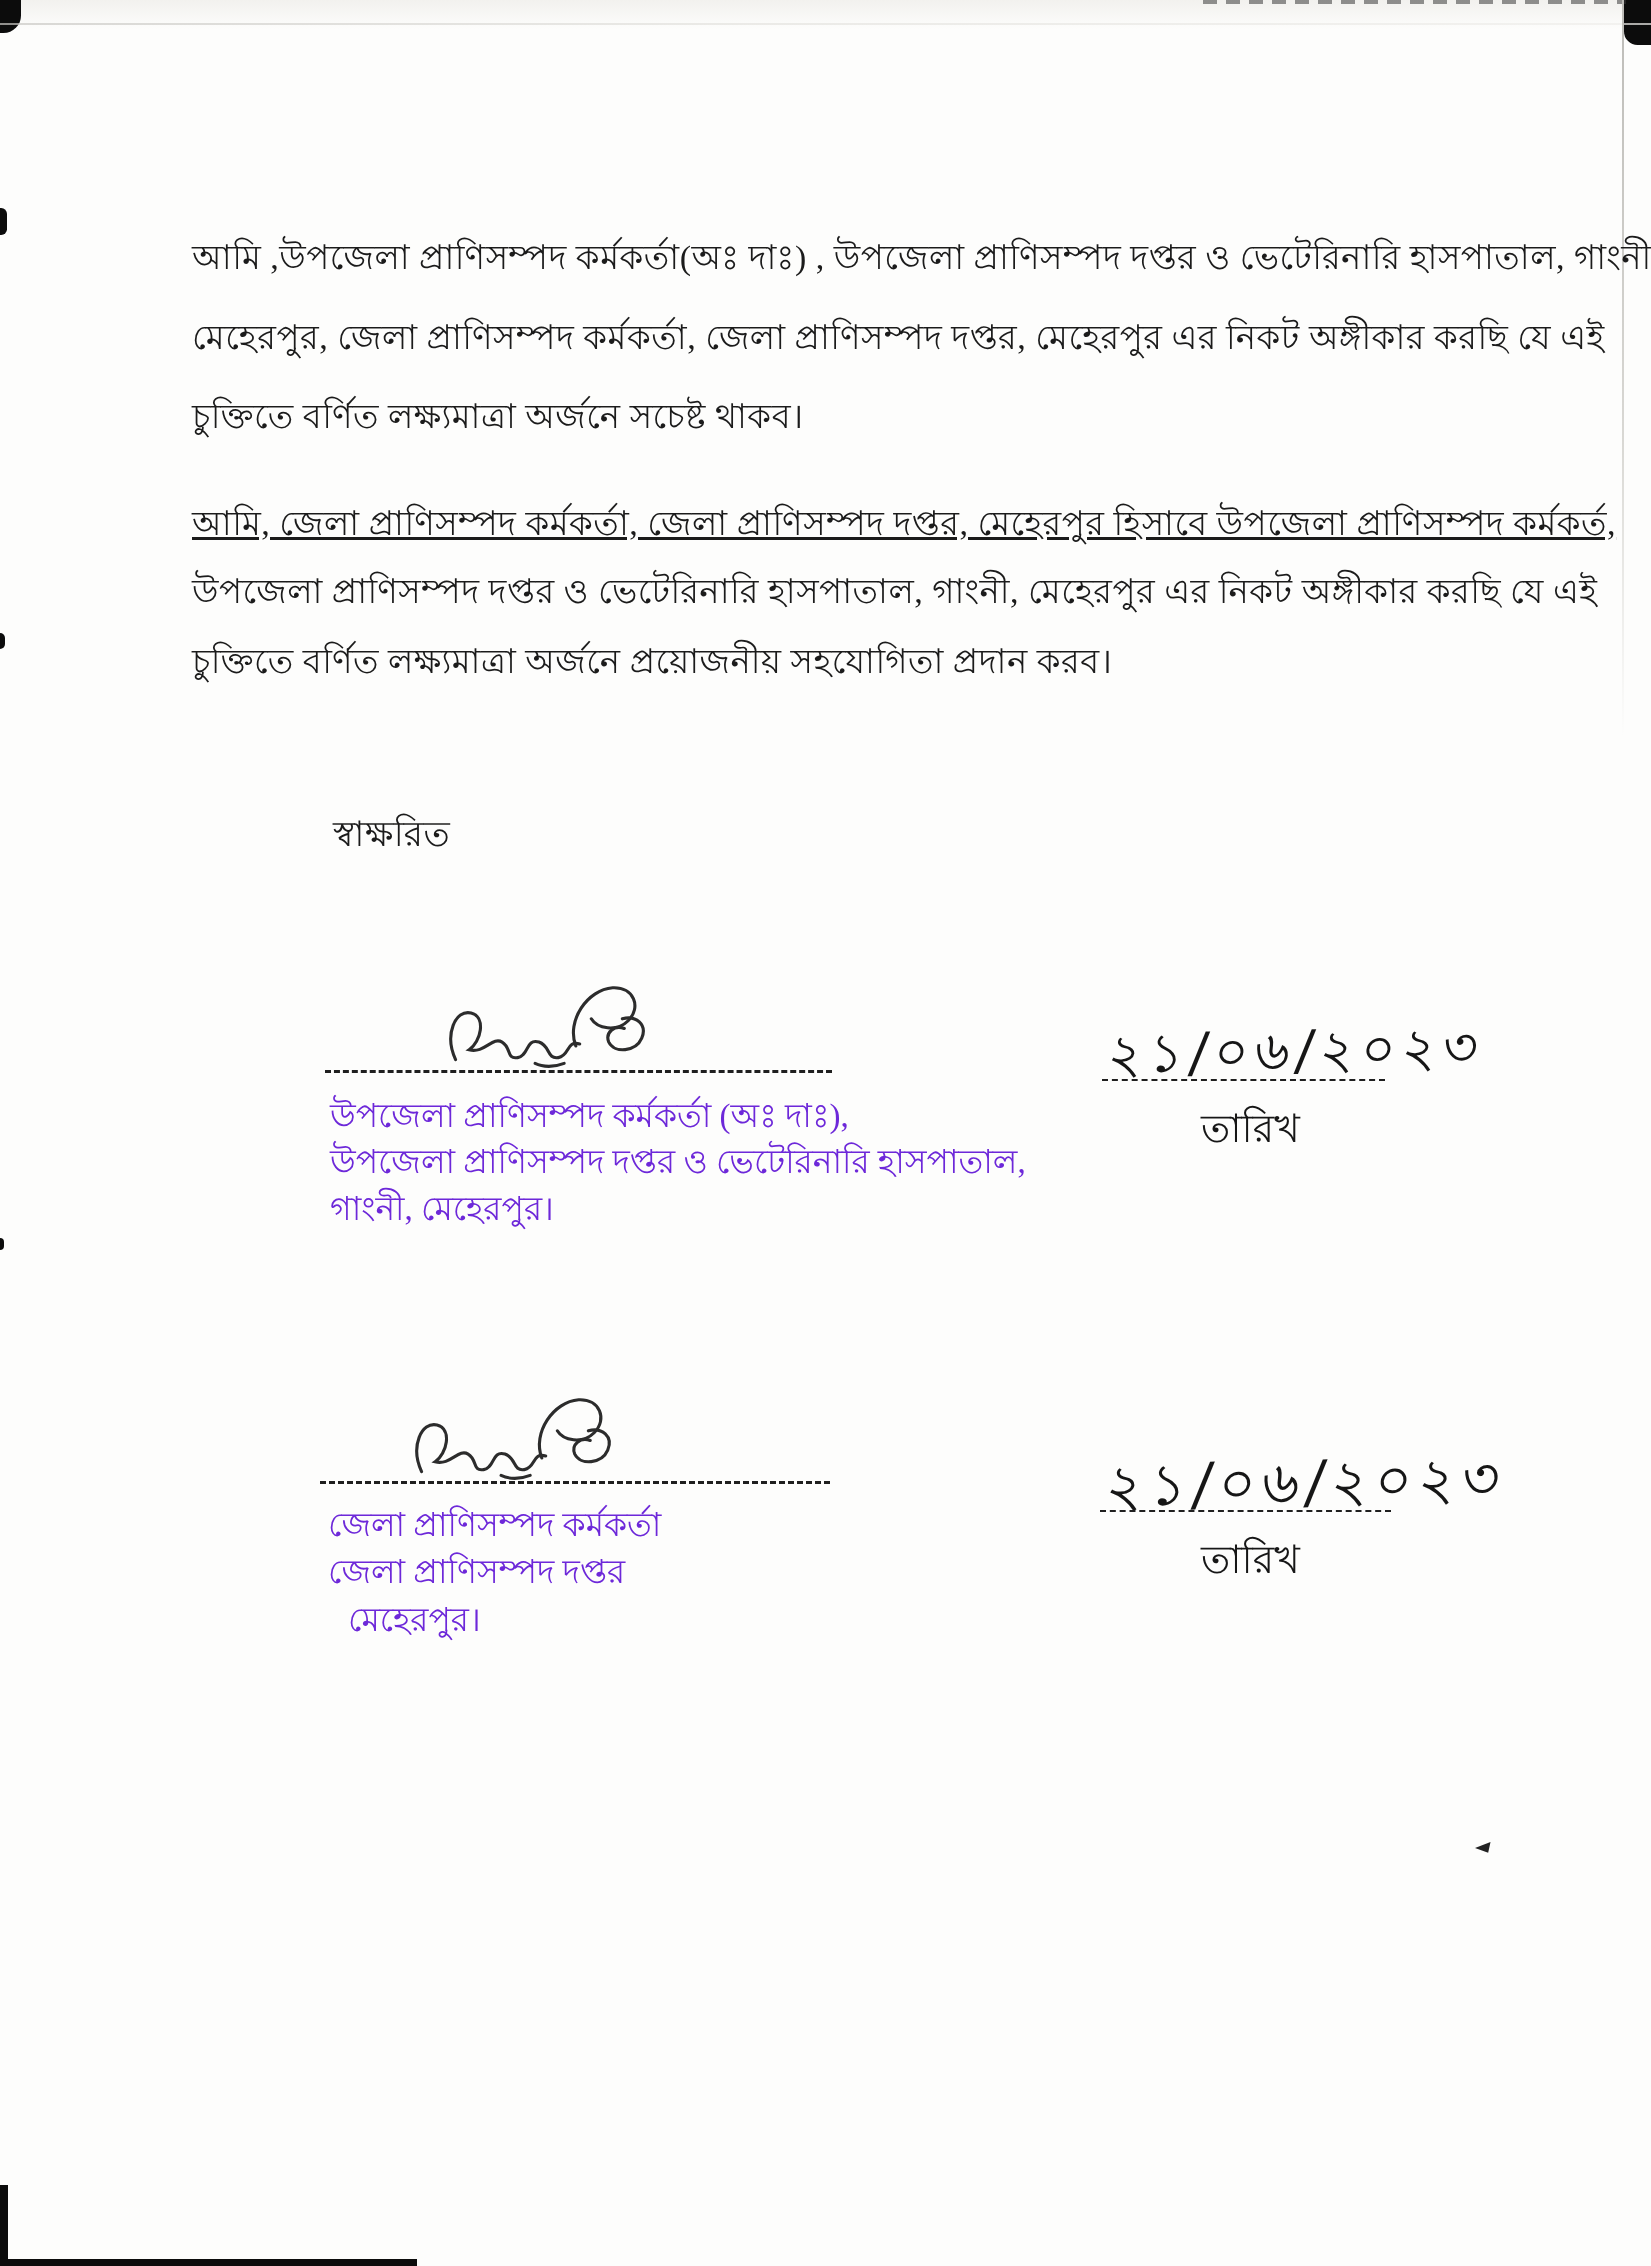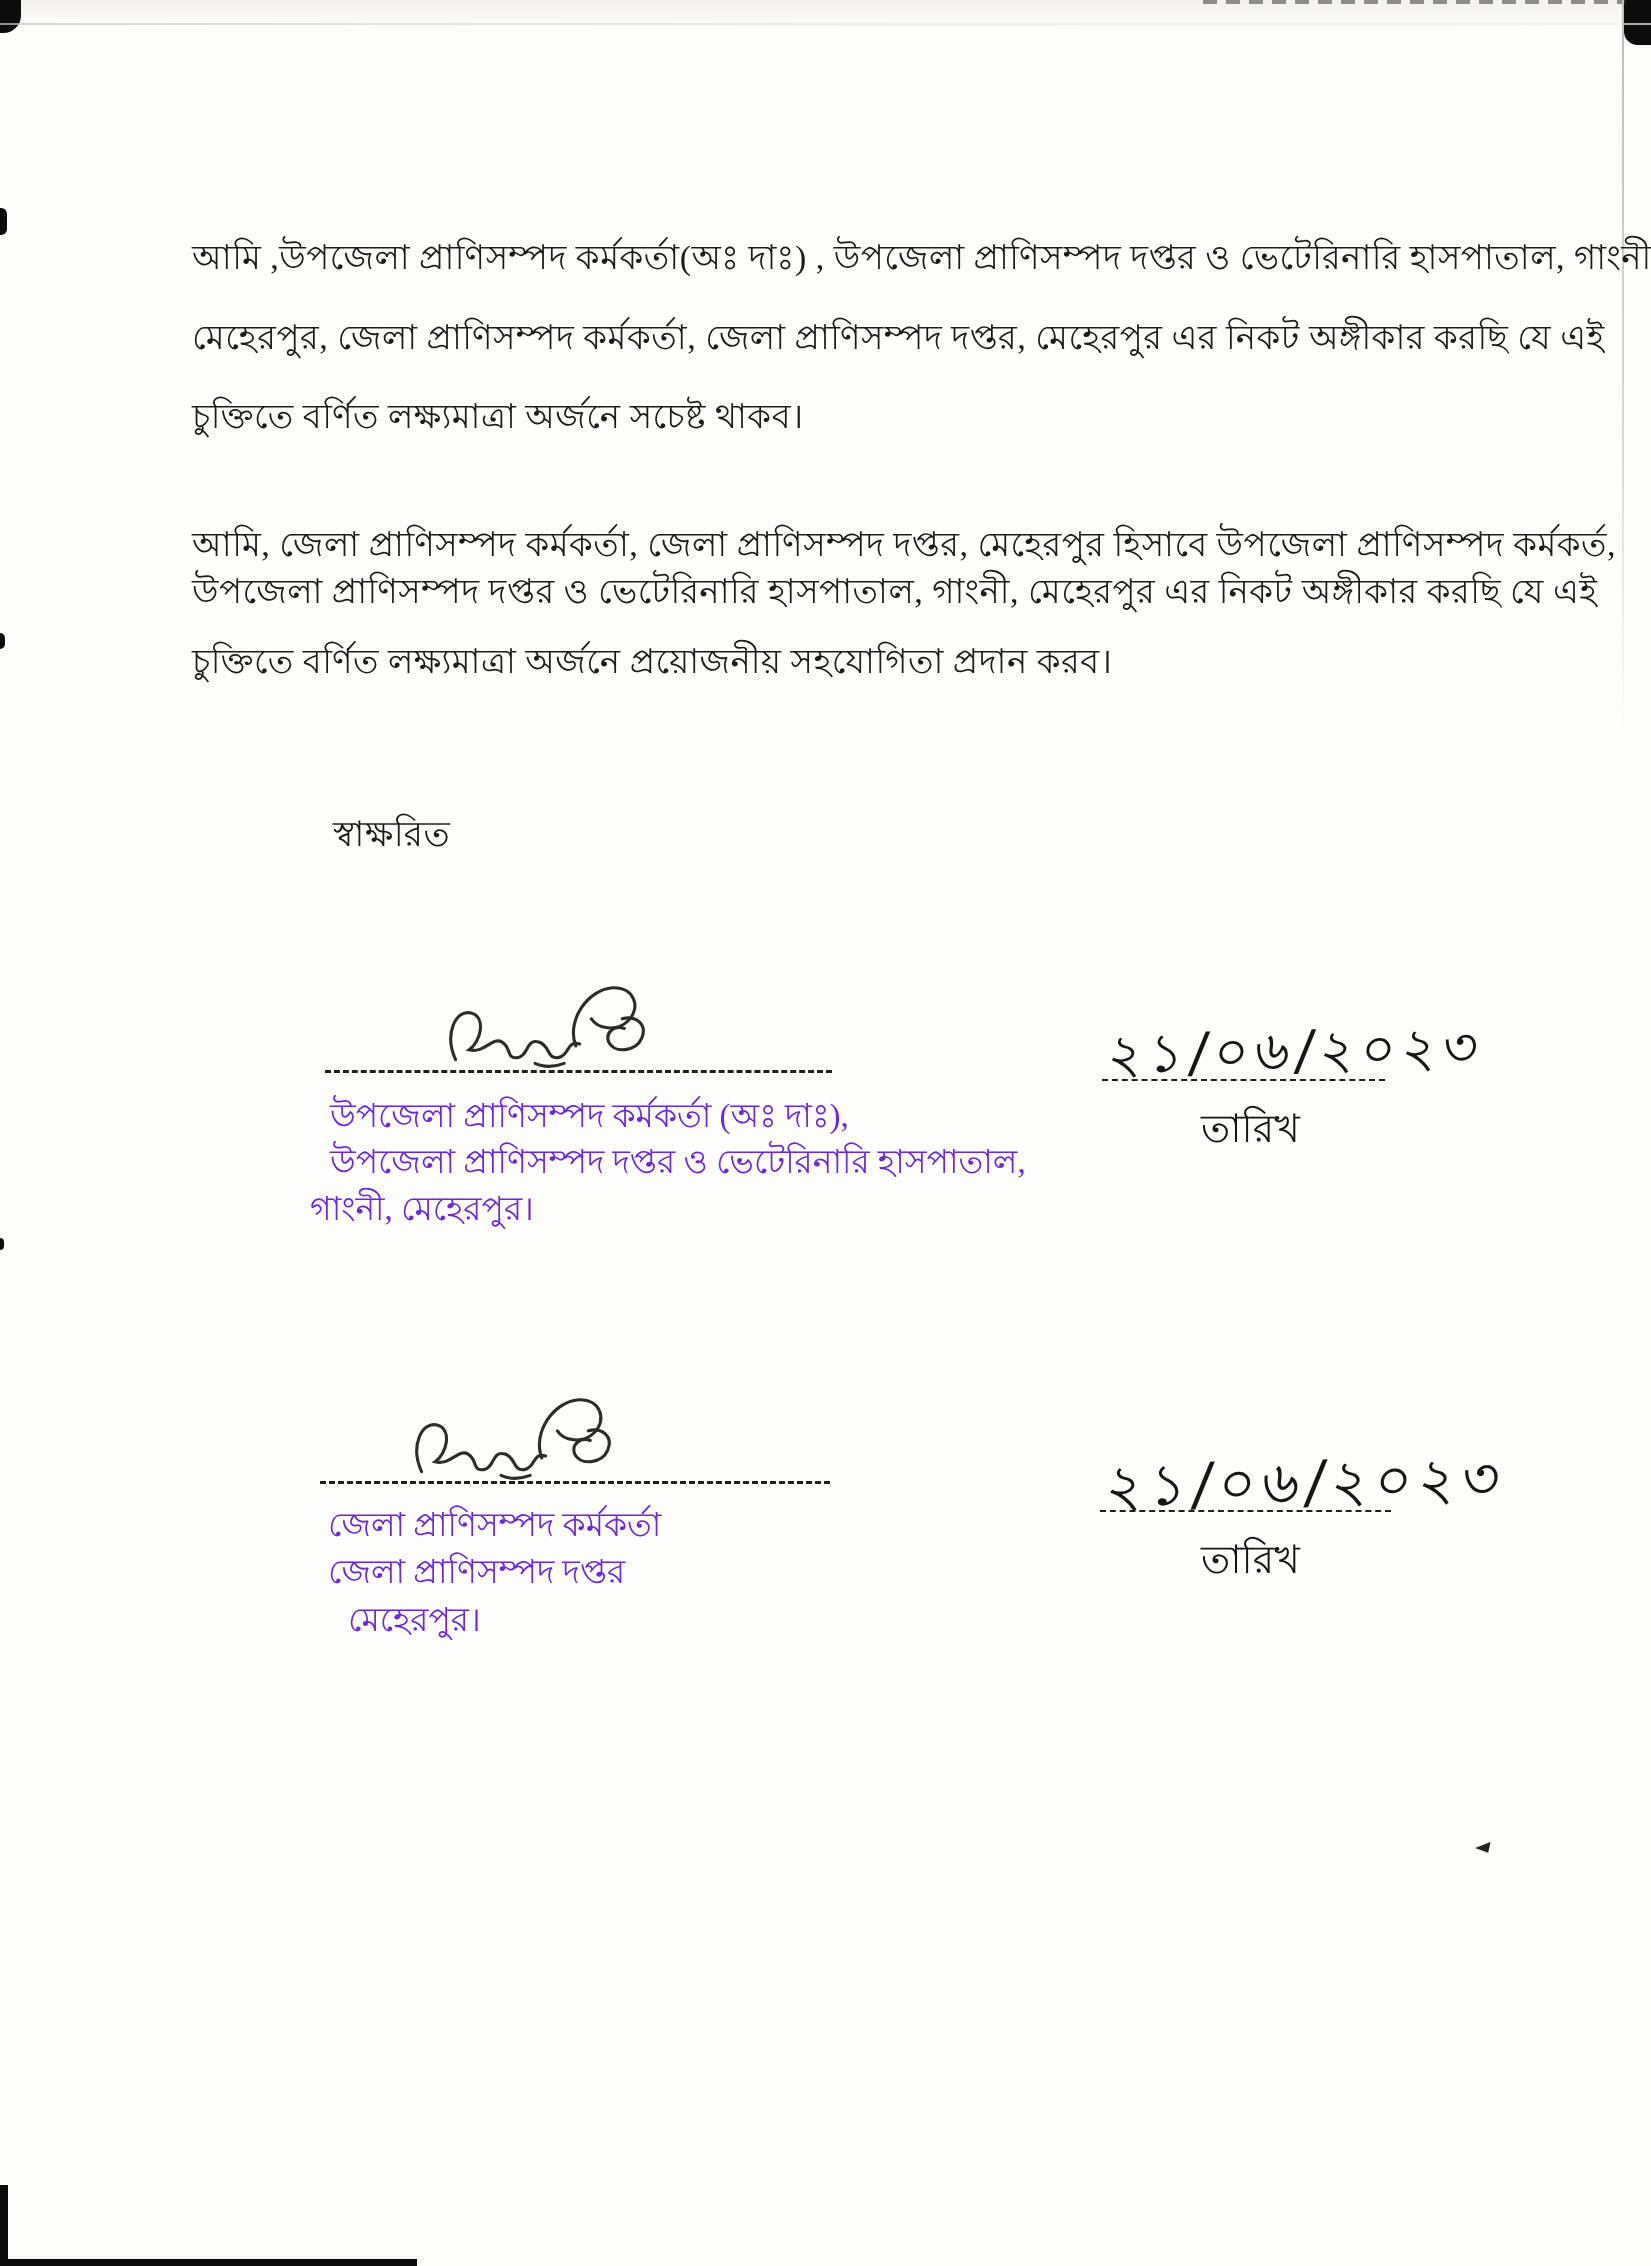--- a/index.html
+++ b/index.html
@@ -94,40 +94,40 @@
 <div class="art" style="left:0; top:2259px; width:417px; height:7.8px;"></div>
 <div class="art" style="left:1475px; top:1842px; width:15.5px; height:10.7px; clip-path:polygon(0 55%, 100% 0, 85% 100%); background:#222;"></div>
 
 <div>
   <div class="bline" style="left:192px; top:231px;">আমি ,উপজেলা প্রাণিসম্পদ কর্মকর্তা(অঃ দাঃ) , উপজেলা প্রাণিসম্পদ দপ্তর ও ভেটেরিনারি হাসপাতাল, গাংনী,</div>
   <div class="bline" style="left:192px; top:311px;">মেহেরপুর, জেলা প্রাণিসম্পদ কর্মকর্তা, জেলা প্রাণিসম্পদ দপ্তর, মেহেরপুর এর নিকট অঙ্গীকার করছি যে এই</div>
   <div class="bline" style="left:192px; top:390px;">চুক্তিতে বর্ণিত লক্ষ্যমাত্রা অর্জনে সচেষ্ট থাকব।</div>
 </div>
 
 <div>
-  <div class="bline" style="left:192px; top:518px;">আমি, জেলা প্রাণিসম্পদ কর্মকর্তা, জেলা প্রাণিসম্পদ দপ্তর, মেহেরপুর হিসাবে উপজেলা প্রাণিসম্পদ কর্মকর্ত,</div>
+  <div class="bline" style="left:192px; top:497px;text-decoration:underline;">আমি, জেলা প্রাণিসম্পদ কর্মকর্তা, জেলা প্রাণিসম্পদ দপ্তর, মেহেরপুর হিসাবে উপজেলা প্রাণিসম্পদ কর্মকর্ত,</div>
   <div class="bline" style="left:192px; top:565px;">উপজেলা প্রাণিসম্পদ দপ্তর ও ভেটেরিনারি হাসপাতাল, গাংনী, মেহেরপুর এর নিকট অঙ্গীকার করছি যে এই</div>
   <div class="bline" style="left:192px; top:635px;">চুক্তিতে বর্ণিত লক্ষ্যমাত্রা অর্জনে প্রয়োজনীয় সহযোগিতা প্রদান করব।</div>
 </div>
 
 <div class="bline" style="left:333px; top:807px; font-size:35px;">স্বাক্ষরিত</div>
 
 <div>
   <svg class="abs" style="left:442px; top:978px;" width="223" height="102" viewBox="0 0 230 105">
     <g fill="none" stroke="#2c2c2c" stroke-width="3.2" stroke-linecap="round">
       <path d="M14,84 C2,58 14,32 30,36 C46,40 40,66 28,74 C44,78 52,60 62,66 C72,72 66,84 78,82 C90,80 86,62 100,66 C112,70 108,84 120,82 C132,80 128,64 142,68"></path>
       <path d="M138,70 C128,44 150,12 176,10 C198,9 206,30 192,44 C180,56 160,52 154,42"></path>
       <path d="M186,42 C200,38 212,48 206,62 C200,76 178,78 172,66 C168,56 178,48 188,52"></path>
       <path d="M96,88 C104,92 116,92 126,88"></path>
     </g>
   </svg>
   <div class="dashline" style="left:325px; top:1070px; width:507px;"></div>
   <div class="siglabel" style="left:330px; top:1093px;">উপজেলা প্রাণিসম্পদ কর্মকর্তা (অঃ দাঃ),</div>
   <div class="siglabel" style="left:330px; top:1139px;">উপজেলা প্রাণিসম্পদ দপ্তর ও ভেটেরিনারি হাসপাতাল,</div>
-  <div class="siglabel" style="left:310px; top:1186px;">গাংনী, মেহেরপুর।</div>
+  <div class="siglabel" style="left:330px; top:1186px;">গাংনী, মেহেরপুর।</div>
 </div>
 
 <div>
   <div class="handdate" style="left:1108px; top:1009px;">২১/০৬/২০২৩</div>
   <div class="dateline" style="left:1102px; top:1079px; width:283px;"></div>
   <div class="datelabel" style="left:1201px; top:1098px;">তারিখ</div>
 </div>
 
 <div>
   <svg class="abs" style="left:408px; top:1390px;" width="223" height="102" viewBox="0 0 230 105">

